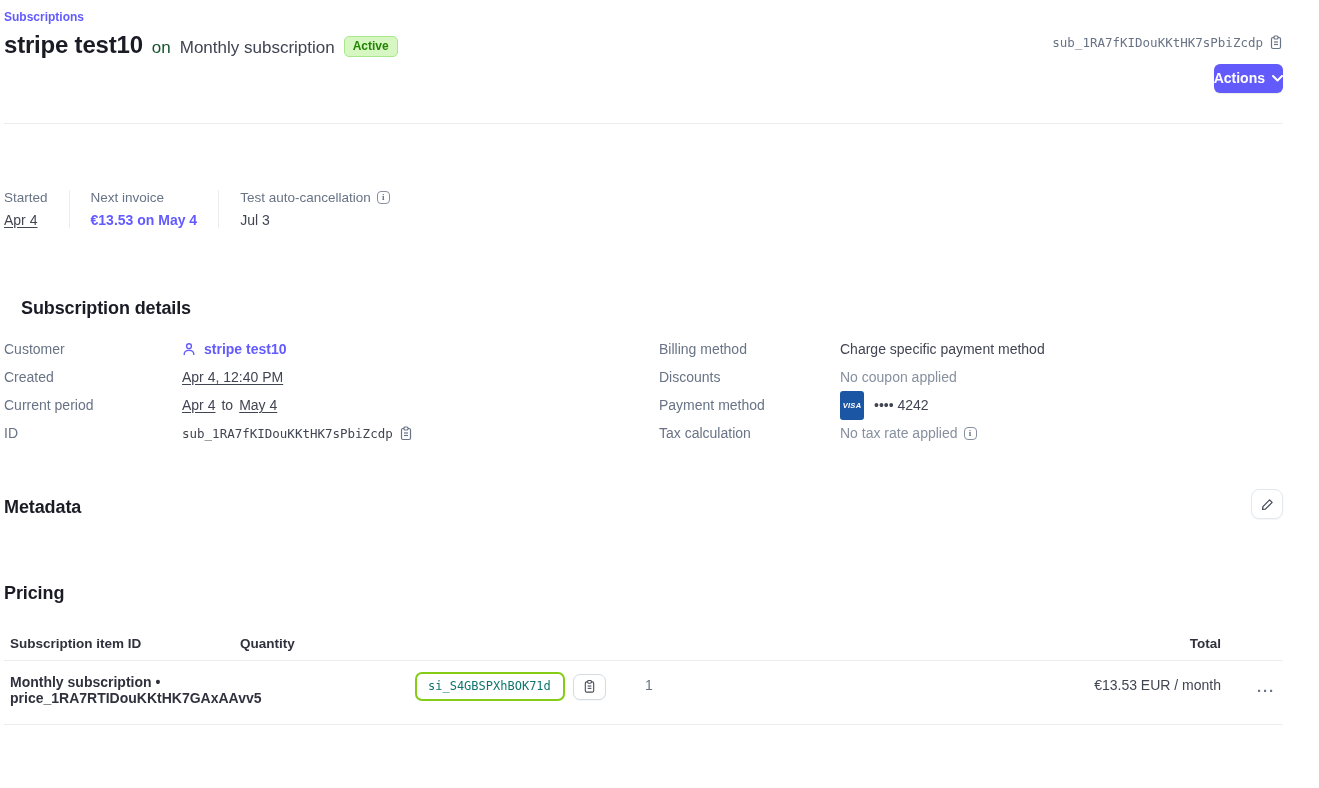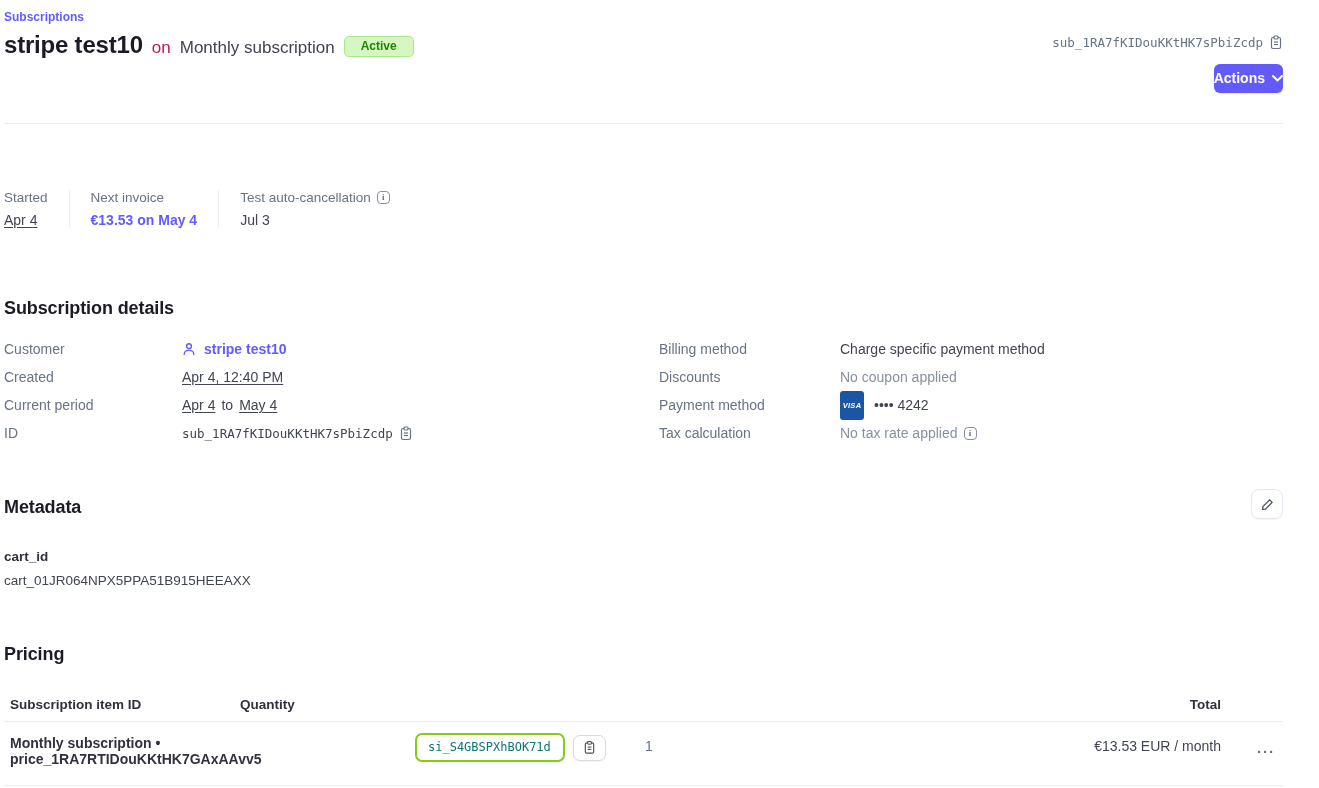--- a/index.html
+++ b/index.html
@@ -12,24 +12,24 @@
   }
   .page { padding: 10px 36px 0 4px; position: relative; }
 
   
   .breadcrumb {
     font-size: 12px; font-weight: 700; color: #635bff; cursor: pointer;
   }
   .header-row { display: flex; justify-content: space-between; align-items: flex-start; margin-top: 7px; }
   .title-line { display: flex; align-items: baseline; gap: 9px; }
   .page-title { font-size: 24px; font-weight: 800; color: #1a1b25; letter-spacing: -0.2px; }
-  .title-connector { font-size: 17px; color: #be185d; text-align: center; }
+  .title-connector { font-size: 17px; color: #14532d; text-align: center; }
   .title-product { font-size: 17px; color: #404452; }
   .status-badge {
-    font-size: 12px; font-weight: 600; padding: 2px 16px 3px;
+    font-size: 12px; font-weight: 600; padding: 2px 8px 3px;
     border-radius: 5px; position: relative; top: -3px;
     border: 1px solid #a8e88c;
   }
   .header-right { display: flex; flex-direction: column; align-items: flex-end; gap: 14px; padding-top: 4px; }
   .sub-id-line { display: flex; align-items: center; gap: 6px; color: #687385; }
   .mono { font-family: "DejaVu Sans Mono", "Liberation Mono", monospace; }
   .sub-id-text { font-size: 12.5px; }
   .icon-btn-plain { background: none; border: none; cursor: pointer; color: #687385; display: inline-flex; }
   .actions-btn {
     display: inline-flex; align-items: center; gap: 7px;
@@ -50,21 +50,21 @@
   .stat-value-link { color: #635bff; font-weight: 700; }
   .info-icon {
     display: inline-flex; align-items: center; justify-content: center;
     width: 13px; height: 13px; border: 1px solid #87909f; border-radius: 4px;
     font-size: 9px; line-height: 1; color: #687385; font-weight: 700;
     font-family: "Liberation Serif", serif; cursor: pointer;
   }
 
   
   .section-heading { font-size: 18px; font-weight: 800; color: #1a1b25; letter-spacing: -0.1px; }
-  .details-heading { margin-top: 70px; }
+  .details-heading { margin-top: 70px; margin-left: 17px; }
 
   
   .details-grid { display: flex; margin-top: 20px; }
   .details-col { width: 655px; }
   .details-col.right { flex: 1; }
   .detail-row { display: flex; align-items: center; height: 20px; margin-bottom: 8px; }
   .detail-label { width: 178px; flex: none; font-size: 14px; color: #687385; }
   .details-col.right .detail-label { width: 181px; }
   .detail-value { font-size: 14px; color: #414552; display: flex; align-items: center; gap: 6px; }
   .muted { color: #87909f; }
@@ -247,24 +247,20 @@
   <div class="metadata-head-row">
     <h2 class="section-heading">Metadata</h2>
     <button class="edit-btn">
       <span style="display:inline-flex;">
         <svg width="13" height="13" viewBox="0 0 13 13" fill="none" stroke="#474e5a" stroke-width="1.3" stroke-linecap="round" stroke-linejoin="round">
           <path d="M8.6 1.9 L11.1 4.4 L4.4 11.1 L1.6 11.4 L1.9 8.6 Z"></path>
         </svg>
       </span>
     </button>
   </div>
-  <div>
-    <div class="meta-key">cart_id</div>
-    <div class="meta-value">cart_01JR064NPX5PPA51B915HEEAXX</div>
-  </div>
 
   <h2 class="section-heading pricing-heading">Pricing</h2>
 
   <div class="pricing-table">
     <div class="pt-header">
       <div class="pt-col-h col-itemid">Subscription item ID</div>
       <div class="pt-col-h col-qty">Quantity</div>
       <div class="pt-col-h col-total">Total</div>
       <div class="col-menu"></div>
     </div>

